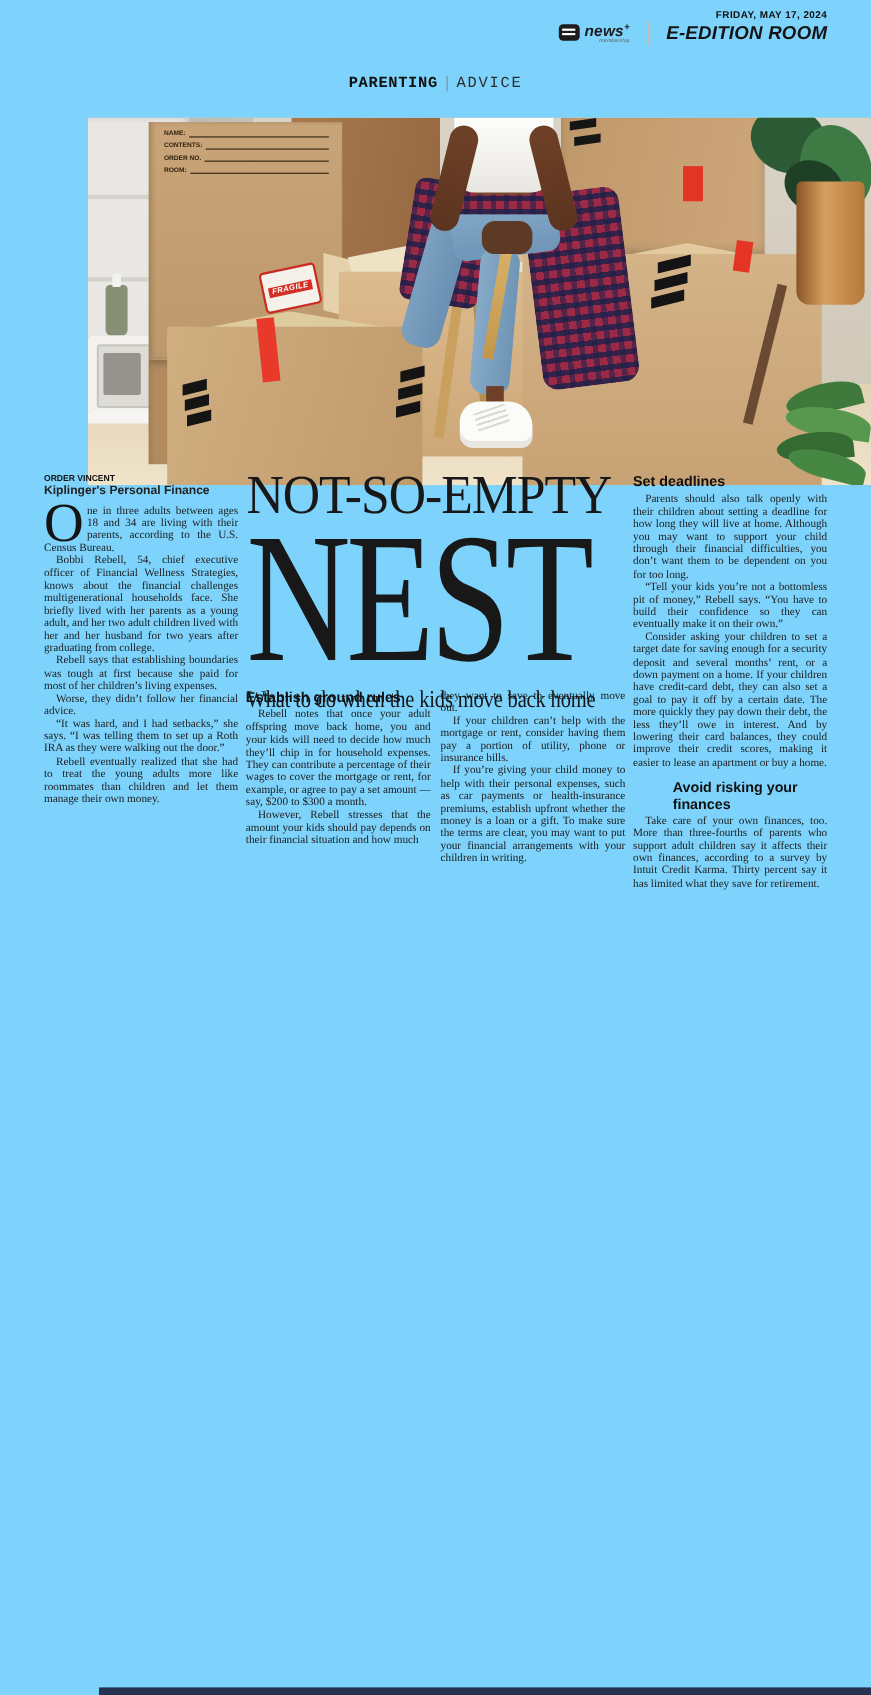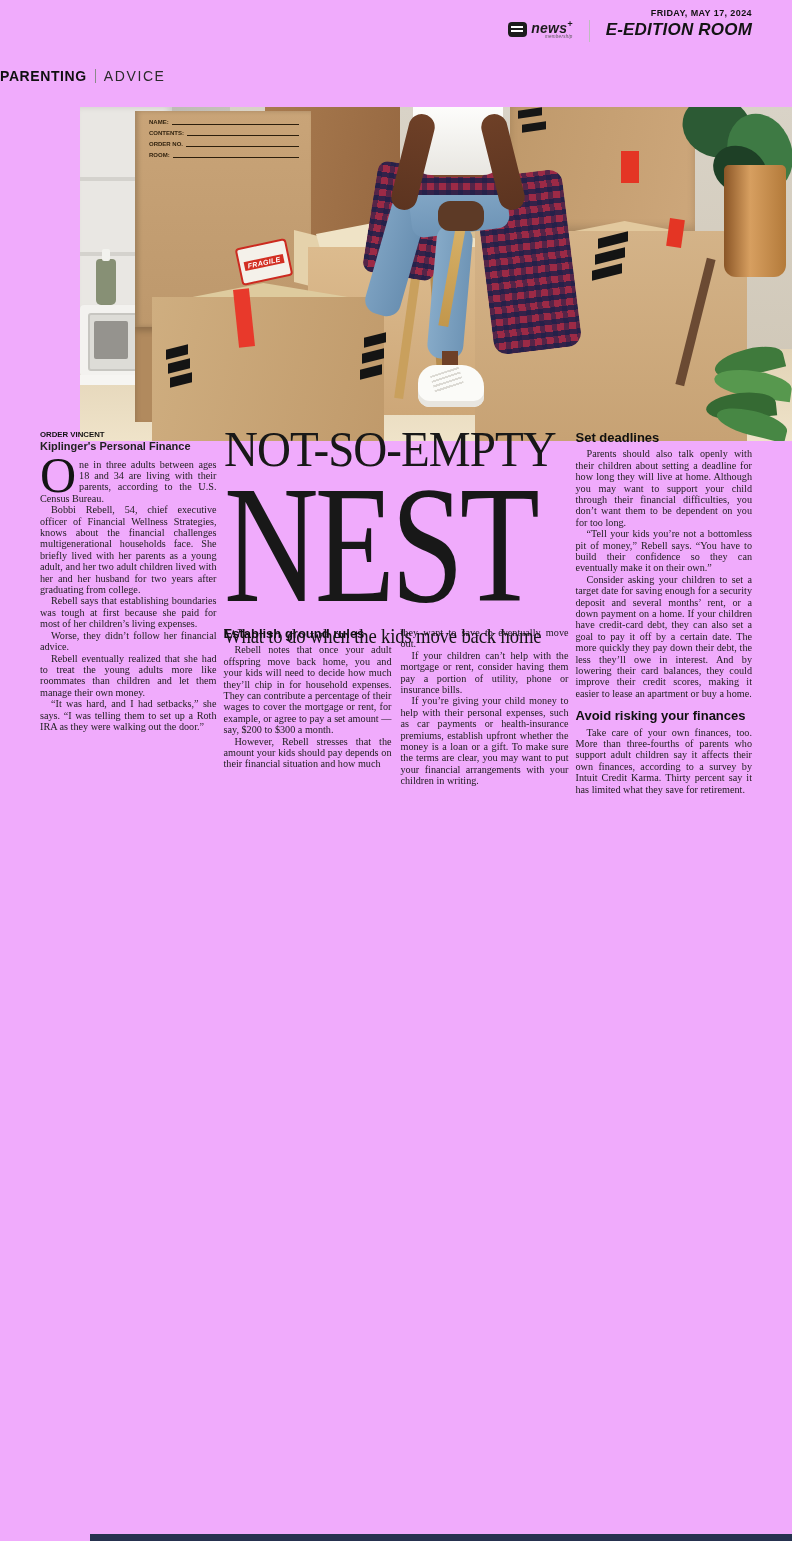--- a/index.html
+++ b/index.html
@@ -1,36 +1,36 @@
 <!DOCTYPE html>
 <html lang="en"><head>
 <meta charset="utf-8">
 <style>
   html,body{margin:0;padding:0;background:#ffffff;}
-  .page{position:relative;width:792px;height:1541px;background:#f0abfc;overflow:hidden;
+  .page{position:relative;width:792px;height:1541px;background:#7dd3fc;overflow:hidden;
         font-family:"Liberation Serif",serif;color:#1b1b1b;}
 
   
   .masthead{position:absolute;top:8px;right:40px;text-align:right;font-family:"Liberation Sans",sans-serif;}
   .masthead-date{font-size:9px;font-weight:700;letter-spacing:.4px;color:#111;margin-bottom:2px;}
   .masthead-row{display:flex;align-items:flex-start;justify-content:flex-end;gap:16px;font-style:italic;}
   .logo{display:flex;align-items:center;gap:4px;cursor:pointer;}
   .logo-bubble{width:19px;height:15px;background:#1c1c1c;border-radius:4px;position:relative;}
   .logo-bubble:before{content:"";position:absolute;left:3px;top:4px;width:12px;height:2px;background:#fff;box-shadow:0 4px 0 #fff;}
   .logo-bubble:after{content:"";position:absolute;left:3px;bottom:-3px;border:3px solid transparent;border-top-color:#1c1c1c;}
   .logo-textwrap{display:flex;flex-direction:column;line-height:1;}
   .logo-word{font-size:14px;font-weight:700;color:#1c1c1c;letter-spacing:.2px;}
   .logo-plus{font-size:9px;vertical-align:super;}
   .logo-sub{font-size:4.5px;color:#555;letter-spacing:.3px;}
   .masthead-divider{width:1px;height:22px;background:#bdbdbd;}
   .masthead-edition{font-size:17px;font-weight:700;color:#141414;letter-spacing:.2px;}
 
   
-  .section-header{position:absolute;top:68px;left:0;width:100%;display:flex;align-items:center;gap:8px;
-                  font-family:Liberation Sans, sans-serif;font-size:14px;}
+  .section-header{position:absolute;top:68px;left:0;width:100%;display:flex;justify-content:center;align-items:center;gap:8px;
+                  font-family:Liberation Mono, monospace;font-size:14px;}
   .section-primary{font-weight:700;letter-spacing:.6px;color:#101010;}
   .section-divider{width:1px;height:14px;background:#8a8a8a;}
   .section-secondary{font-weight:400;letter-spacing:1.6px;color:#2b2b2b;}
 
   
   .photo{position:absolute;left:40px;top:91px;width:712px;height:334px;overflow:hidden;background:#cfc7ba;}
   .photo *{position:absolute;}
   .ph-wall{inset:0;background:linear-gradient(180deg,#d9d3c7,#cec5b4);}
   .ph-left-area{left:0;top:0;width:150px;height:334px;background:linear-gradient(90deg,#b4b2ae,#c5c1b8);}
   .ph-shelf{left:0;top:0;width:92px;height:250px;background:#e9e7e3;box-shadow:inset -4px 0 6px rgba(0,0,0,.12);}
@@ -127,21 +127,21 @@
   .mid{width:345px;flex:none;}
   .midcols{display:flex;gap:9px;margin-top:6px;}
   .midcol{width:168px;font-size:10.2px;line-height:11.4px;text-align:justify;}
   .midcol p{margin:0;text-indent:11px;}
   .byline{font-family:"Liberation Sans",sans-serif;line-height:1.15;margin-bottom:6px;}
   .byline-author{font-size:7.8px;font-weight:700;color:#111;}
   .byline-src{font-size:11px;font-weight:700;color:#222;}
   .dropcap{float:left;font-size:50px;line-height:33px;padding-right:3px;font-family:"Liberation Serif",serif;color:#141414;}
   .colhead{font-family:"Liberation Sans",sans-serif;font-weight:700;font-size:13px;color:#101010;
            margin:0 0 3px 0;line-height:1.1;text-align:left;}
-  .colhead.spaced{margin-top:10px;}
+  .colhead.spaced{margin-top:10px;margin-left:36px;}
   .hl1{font-family:"Liberation Serif",serif;font-size:50px;line-height:1;color:#181818;
        transform:scaleX(.94);transform-origin:left;white-space:nowrap;letter-spacing:-1px;margin-top:-7px;}
   .hl2{font-family:"Liberation Serif",serif;font-size:168px;line-height:.78;color:#181818;
        transform:scaleX(.78);transform-origin:left;white-space:nowrap;letter-spacing:-5px;margin-top:5px;}
   .subhead{font-family:"Liberation Serif",serif;font-size:22px;color:#141414;white-space:nowrap;
            transform:scaleX(.85);transform-origin:left;margin-top:13px;letter-spacing:-.2px;}
   .headline-block{height:197px;overflow:visible;}
 
   .bottom-bar{position:absolute;left:90px;right:0;bottom:0;height:7px;background:#26324f;}
 </style>
@@ -277,22 +277,22 @@
 
     <div class="col">
       <div class="byline">
         <div class="byline-author">ORDER VINCENT</div>
         <div class="byline-src">Kiplinger's Personal Finance</div>
       </div>
       <p class="noindent"><span class="dropcap">O</span><span>ne in three adults between ages 18 and 34 are living with their parents, according to the U.S. Census Bureau.</span></p>
       <p>Bobbi Rebell, 54, chief executive officer of Financial Wellness Strategies, knows about the financial challenges multigenerational households face. She briefly lived with her parents as a young adult, and her two adult children lived with her and her husband for two years after graduating from college.</p>
       <p>Rebell says that establishing boundaries was tough at first because she paid for most of her children’s living expenses.</p>
       <p>Worse, they didn’t follow her financial advice.</p>
+      <p>“It was hard, and I had setbacks,” she says. “I was telling them to set up a Roth IRA as they were walking out the door.”</p>
       <p>Rebell eventually realized that she had to treat the young adults more like roommates than children and let them manage their own money.</p>
-      <p>“It was hard, and I had setbacks,” she says. “I was telling them to set up a Roth IRA as they were walking out the door.”</p>
     </div>
 
     <div class="mid">
       <div class="headline-block">
         <div class="hl1">NOT-SO-EMPTY</div>
         <div class="hl2">NEST</div>
         <div class="subhead">What to do when the kids move back home</div>
       </div>
       <div class="midcols">
         <div class="midcol">

